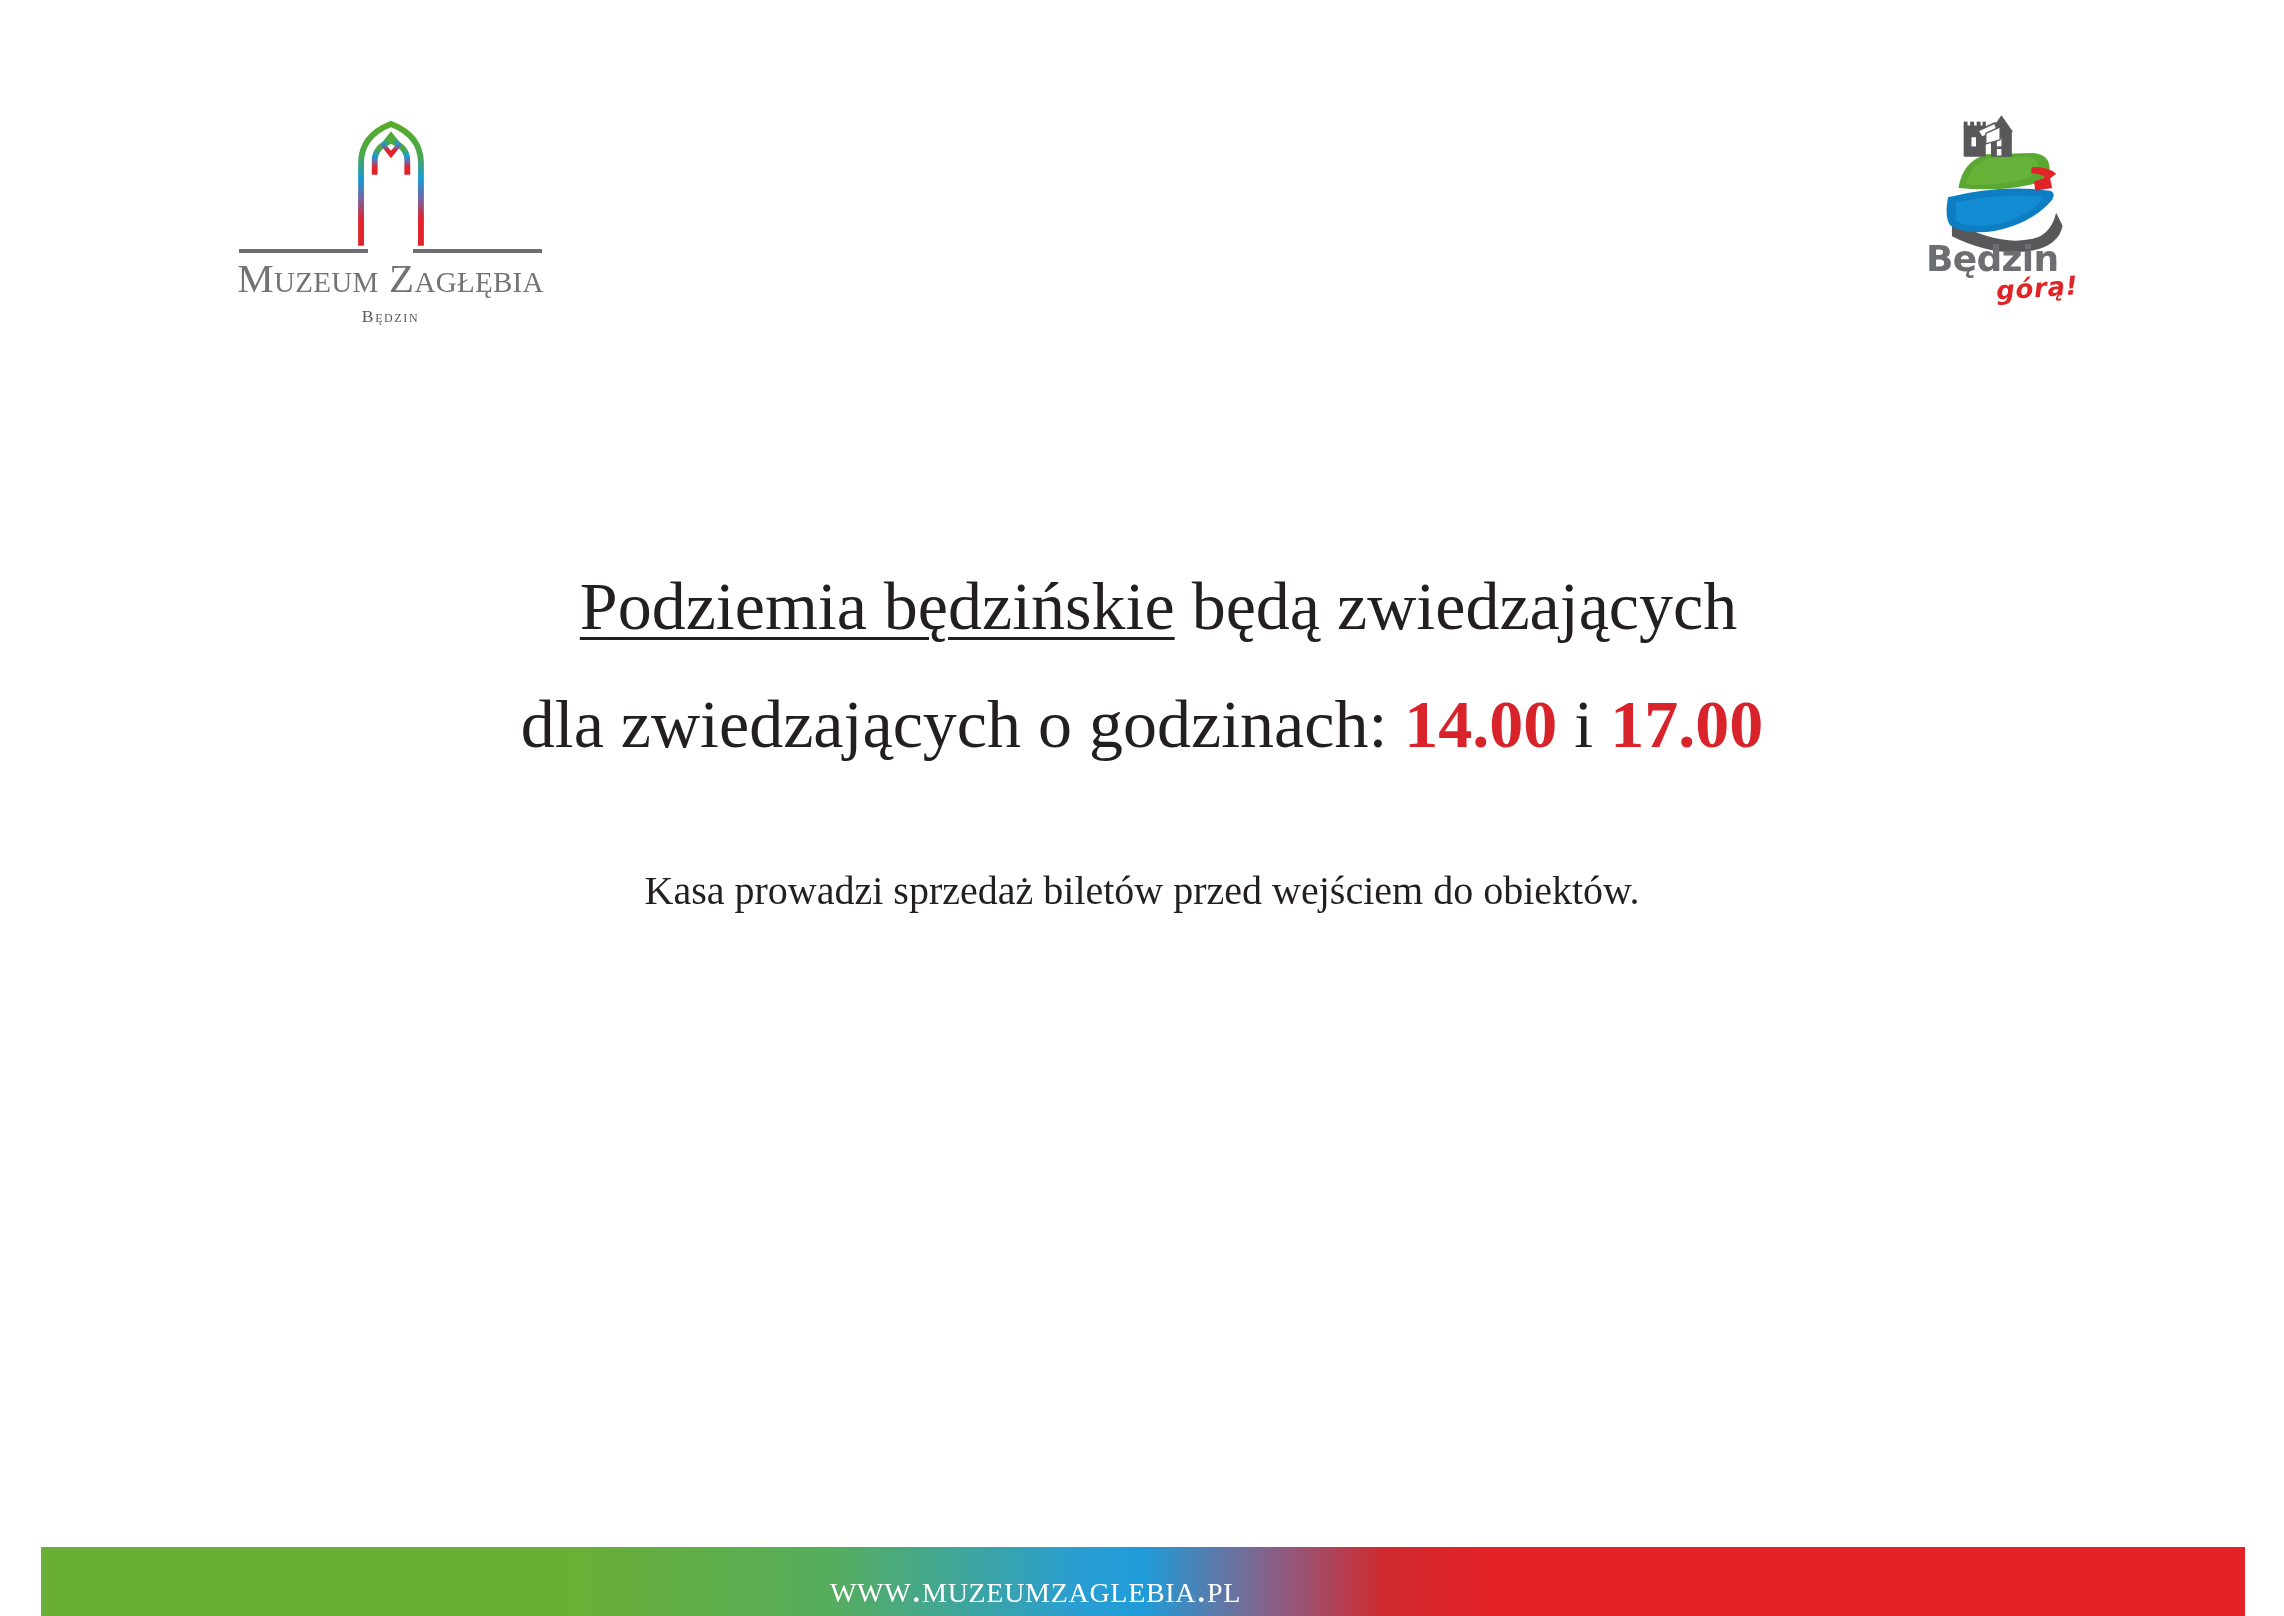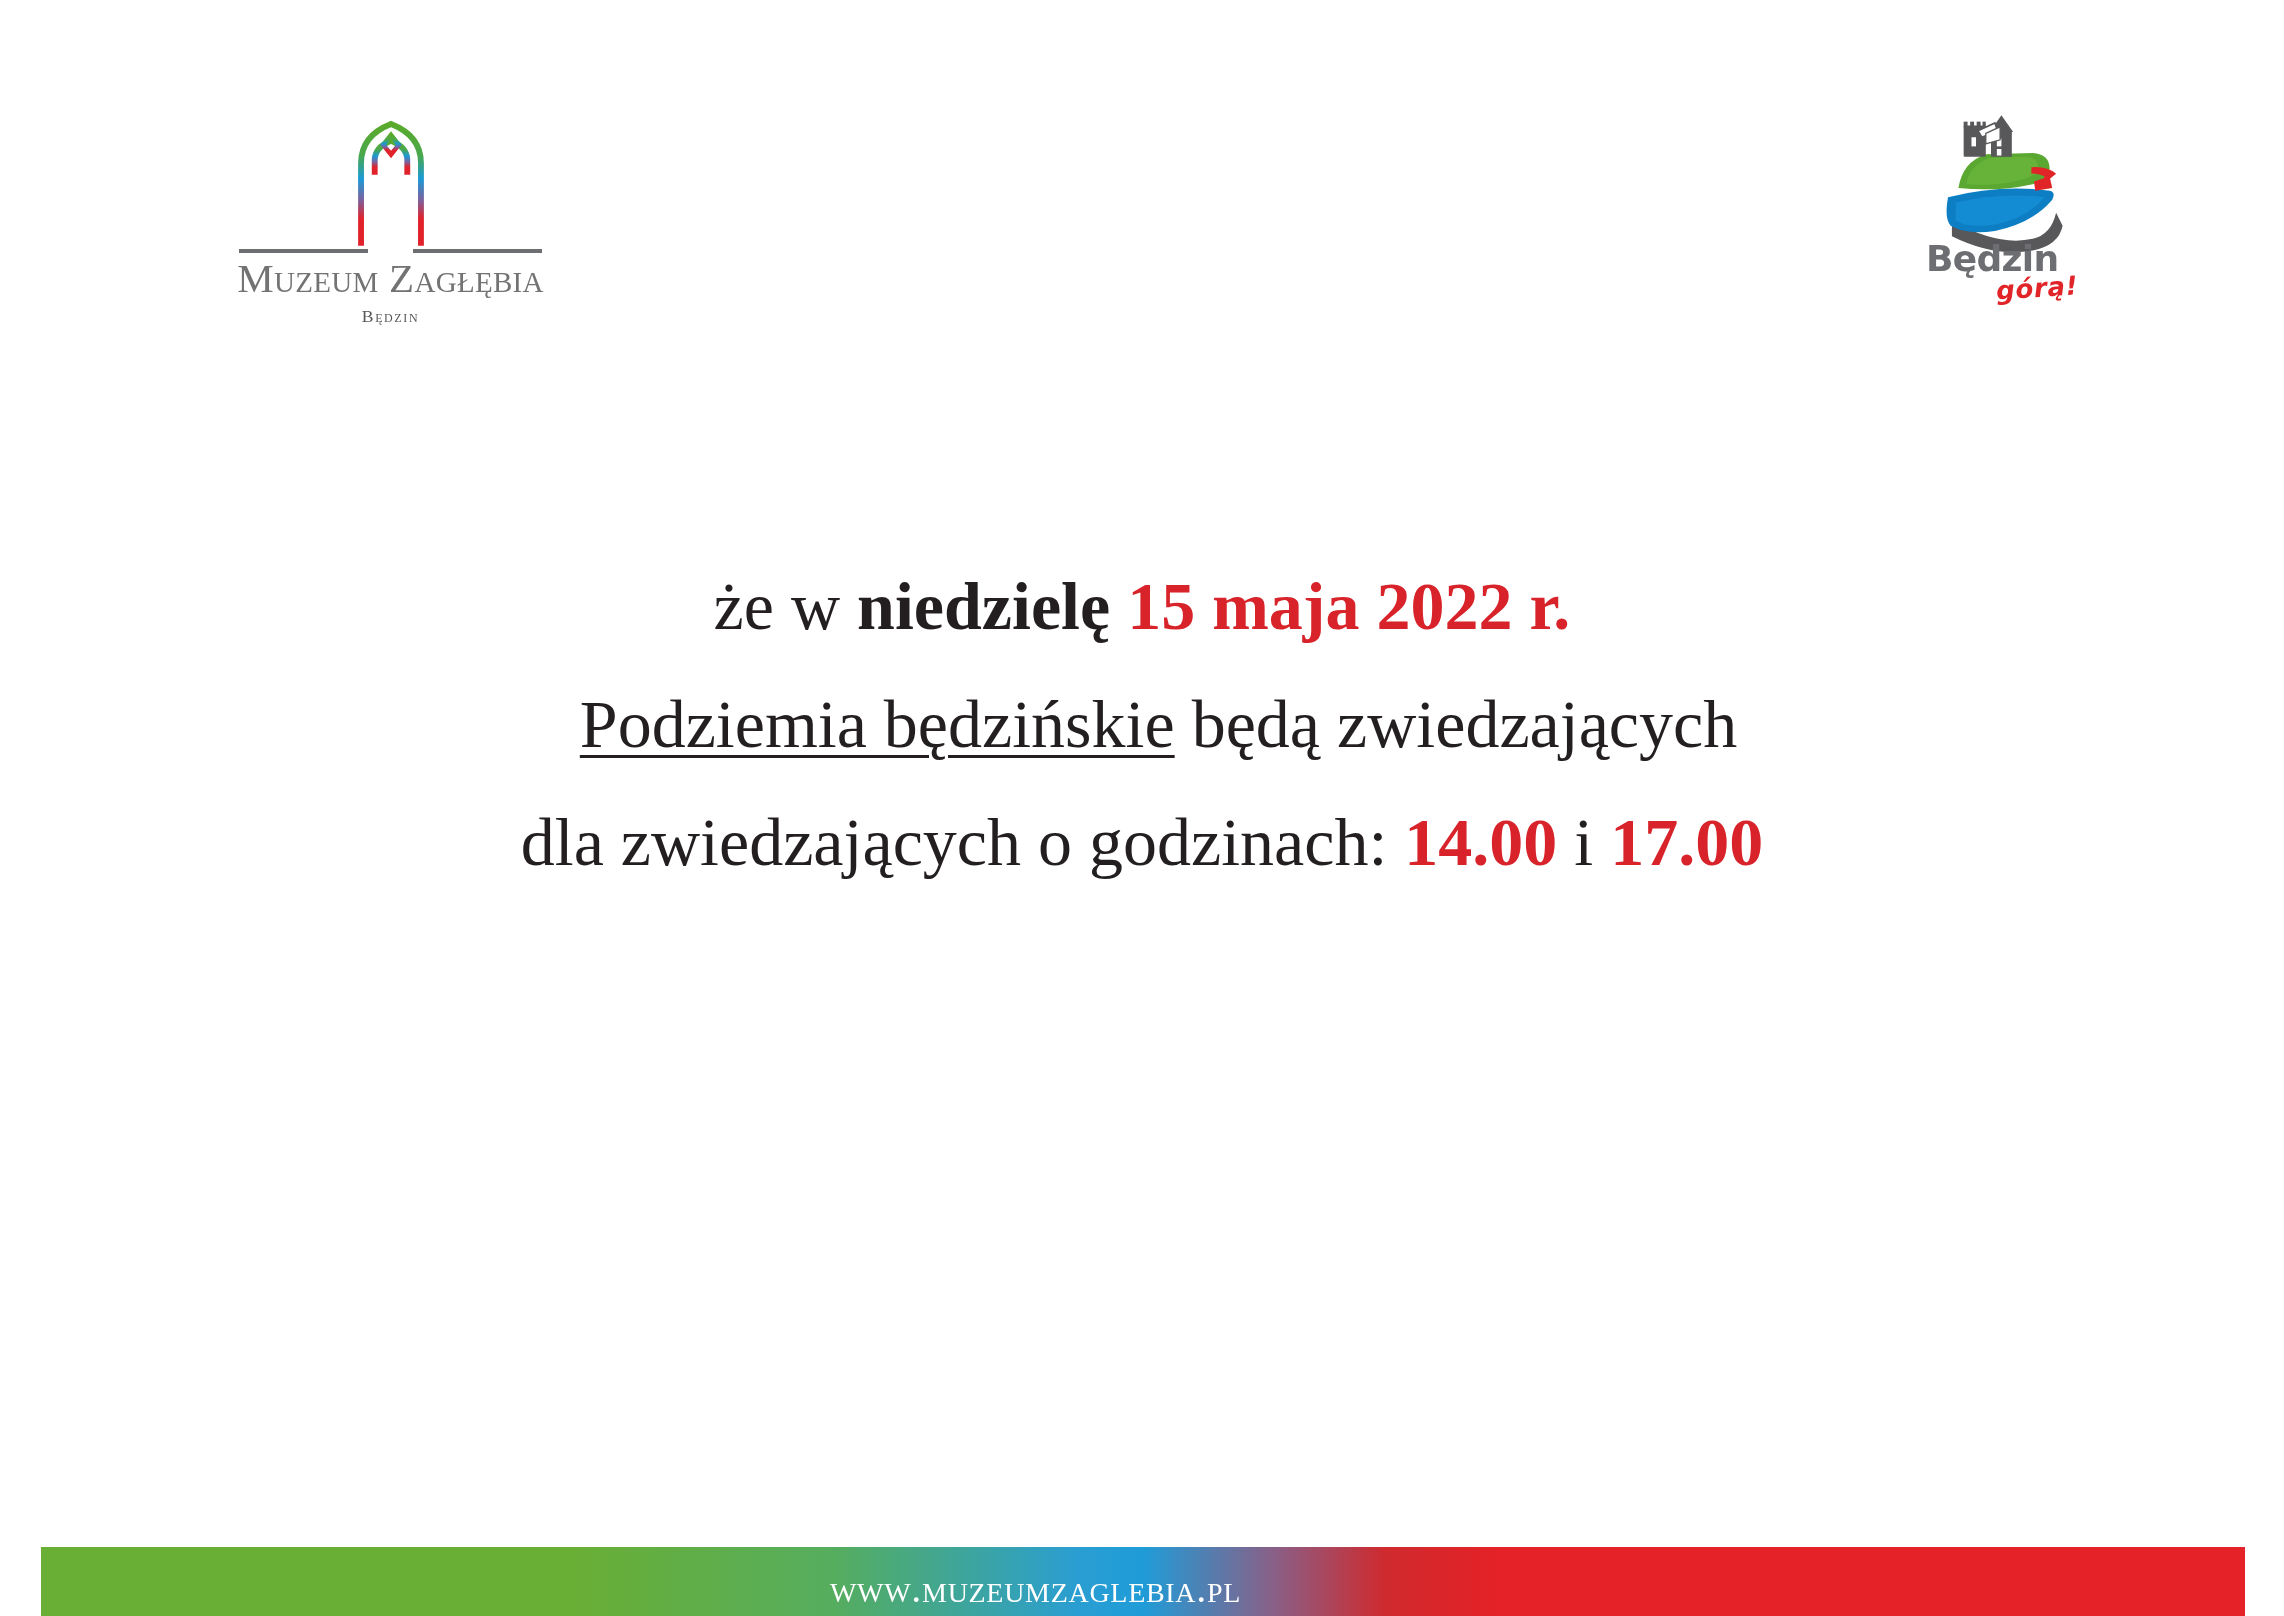--- a/index.html
+++ b/index.html
@@ -272,31 +272,31 @@
 
     <div class="bedzin-name">Będzin</div>
 
     <div class="bedzin-tagline">górą!</div>
   </div>
 </div>
 
 <div class="message">
 
 
-  <div class="msg-line">
-    <span>że w </span><span class="bold">niedzielę</span><span> </span><span class="red">15 maja 2022 r.</span>
-  </div>
 
   <div class="msg-line">
     <span class="uline">Podziemia będzińskie</span><span> będą zwiedzających</span>
   </div>
 
   <div class="msg-line">
     <span>dla zwiedzających o godzinach: </span><span class="red">14.00</span><span> i </span><span class="red">17.00</span>
   </div>
 
 
+  <div class="msg-line note">
+    <span>Kasa prowadzi sprzedaż biletów przed wejściem do obiektów.</span>
+  </div>
 </div>
 
 <div class="footer">
   <div class="footer-url">www.muzeumzaglebia.pl</div>
 </div>
 
 
 </body></html>

